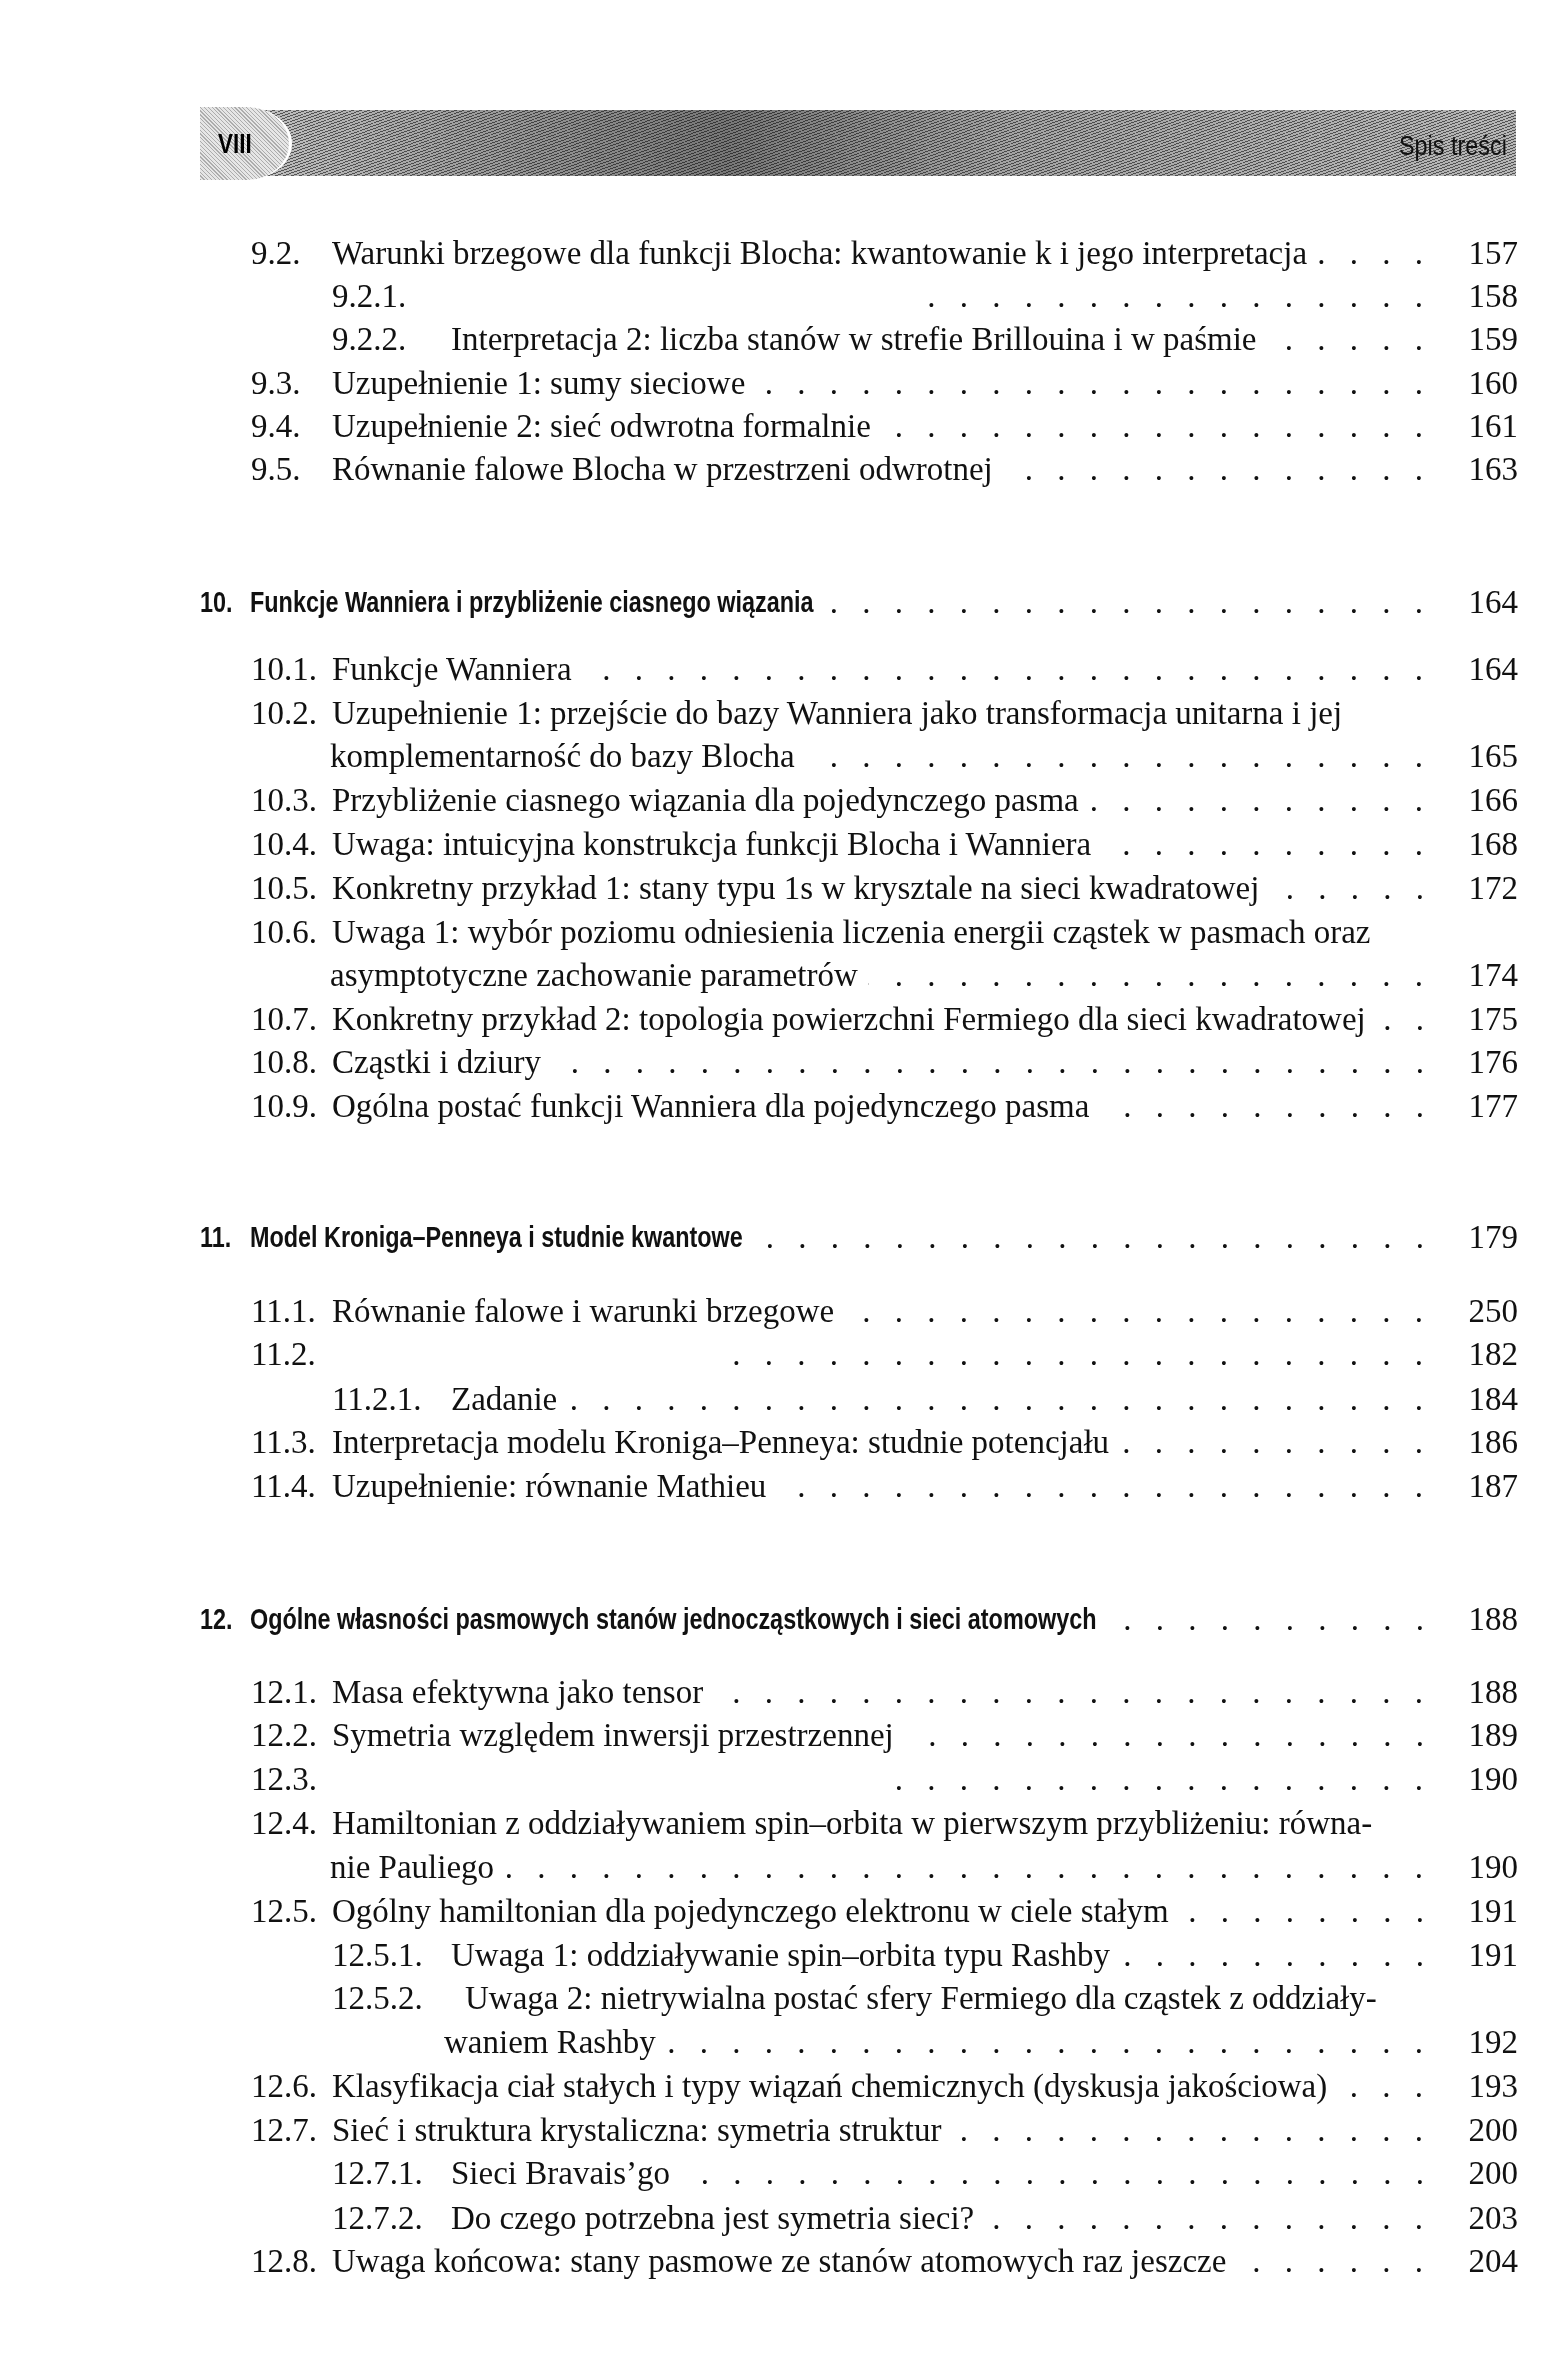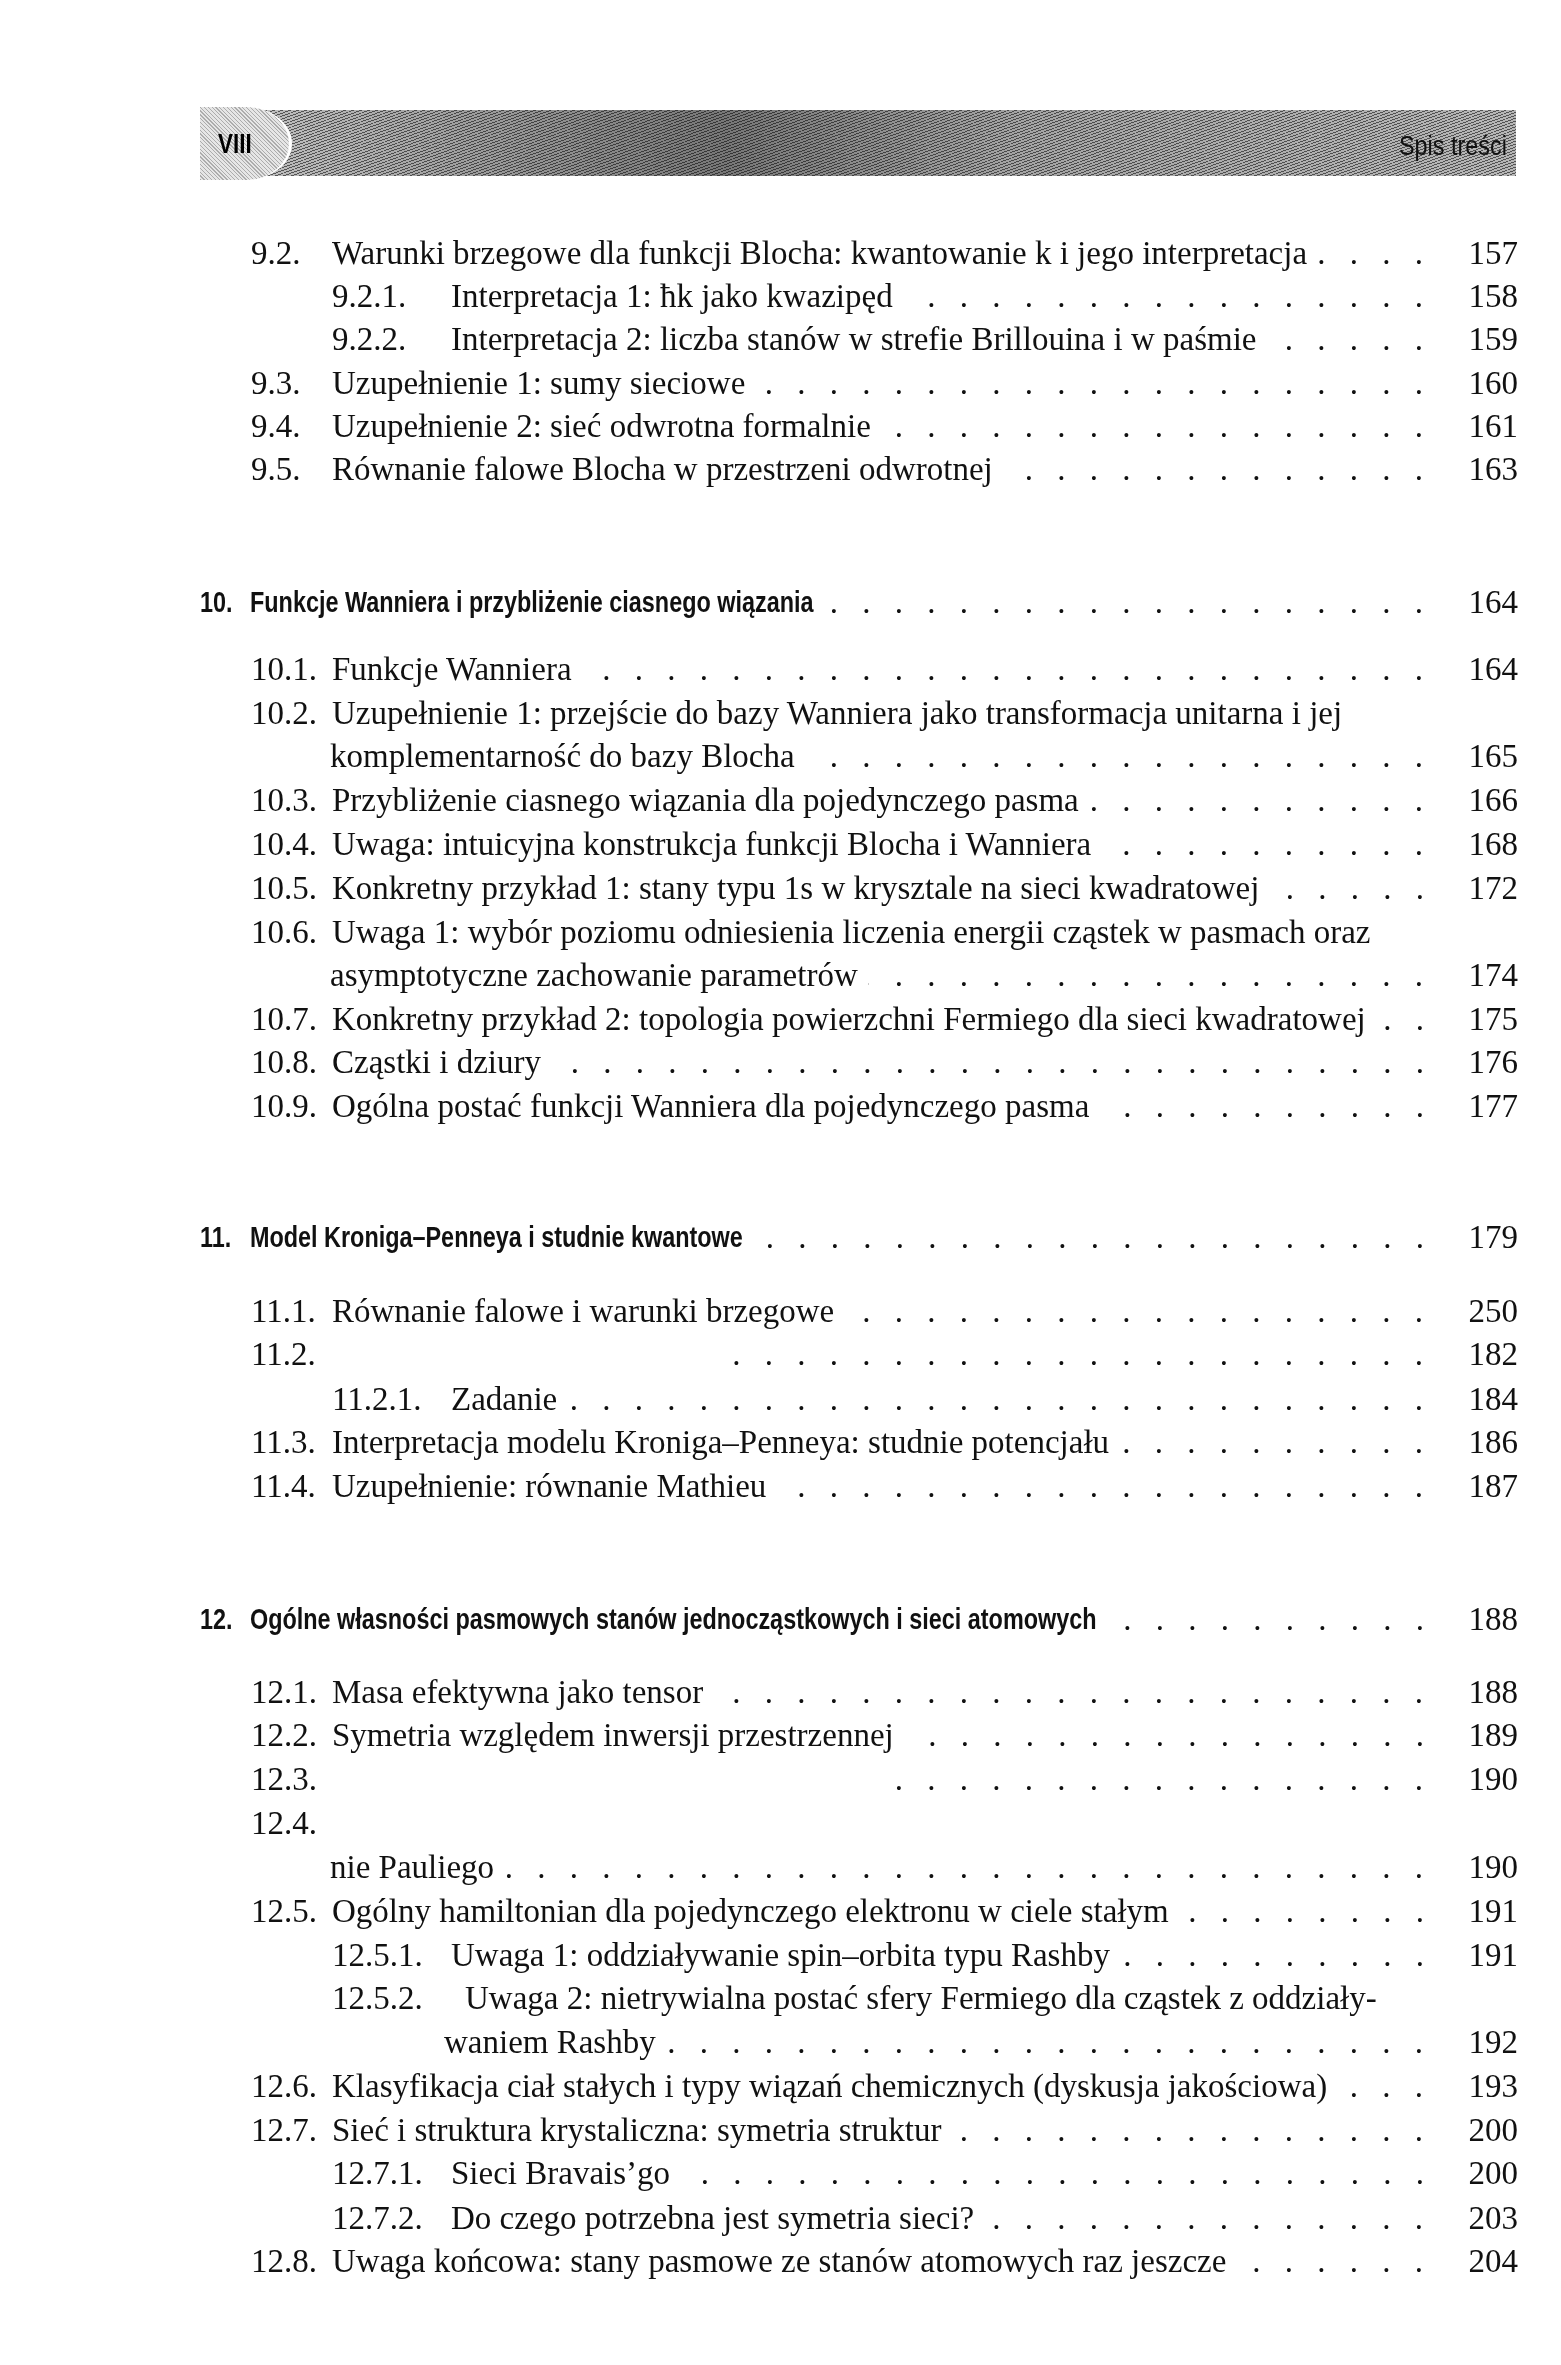--- a/index.html
+++ b/index.html
@@ -55,21 +55,20 @@
 
 <div id="toc">
     <div class="row section" style="top: 211px;">
       <span class="num" style="left: 251px;">9.2.</span>
       <span class="title" style="left: 332px;">Warunki brzegowe dla funkcji Blocha: kwantowanie k i jego interpretacja</span>
       <span class="leader" style="left: 1315px; width: 116px;">. . . . . . . . . . . . . . . . . . . . . . . . . . . . . . . . . . . . . . . . . . . . . . . . . . . . . . . . . . . . . . . . . . . . . . . . . . . . . . . . </span>
       <span class="page">157</span>
     </div>
     <div class="row subsection" style="top: 254px;">
       <span class="num" style="left: 332px;">9.2.1.</span>
-      <span class="title" style="left: 451px;">Interpretacja 1: ħk jako kwazipęd</span>
       <span class="leader" style="left: 903px; width: 528px;">. . . . . . . . . . . . . . . . . . . . . . . . . . . . . . . . . . . . . . . . . . . . . . . . . . . . . . . . . . . . . . . . . . . . . . . . . . . . . . . . </span>
       <span class="page">158</span>
     </div>
     <div class="row subsection" style="top: 297px;">
       <span class="num" style="left: 332px; text-align: right;">9.2.2.</span>
       <span class="title" style="left: 451px;">Interpretacja 2: liczba stanów w strefie Brillouina i w paśmie</span>
       <span class="leader" style="left: 1265px; width: 166px;">. . . . . . . . . . . . . . . . . . . . . . . . . . . . . . . . . . . . . . . . . . . . . . . . . . . . . . . . . . . . . . . . . . . . . . . . . . . . . . . . </span>
       <span class="page">159</span>
     </div>
     <div class="row section" style="top: 341px;">
@@ -209,20 +208,21 @@
       <span class="leader" style="left: 904px; width: 528px;">. . . . . . . . . . . . . . . . . . . . . . . . . . . . . . . . . . . . . . . . . . . . . . . . . . . . . . . . . . . . . . . . . . . . . . . . . . . . . . . . </span>
       <span class="page">189</span>
     </div>
     <div class="row section" style="top: 1737px;">
       <span class="num" style="left: 251px;">12.3.</span>
       <span class="leader" style="left: 888px; width: 543px;">. . . . . . . . . . . . . . . . . . . . . . . . . . . . . . . . . . . . . . . . . . . . . . . . . . . . . . . . . . . . . . . . . . . . . . . . . . . . . . . . </span>
       <span class="page">190</span>
     </div>
     <div class="row section" style="top: 1781px;">
       <span class="num" style="left: 251px;">12.4.</span>
+      <span class="title" style="left: 332px;">Hamiltonian z oddziaływaniem spin–orbita w pierwszym przybliżeniu: równa-</span>
     </div>
     <div class="row section" style="top: 1825px;">
       <span class="title" style="left: 330px;">nie Pauliego</span>
       <span class="leader" style="left: 506px; width: 925px;">. . . . . . . . . . . . . . . . . . . . . . . . . . . . . . . . . . . . . . . . . . . . . . . . . . . . . . . . . . . . . . . . . . . . . . . . . . . . . . . . </span>
       <span class="page">190</span>
     </div>
     <div class="row section" style="top: 1869px;">
       <span class="num" style="left: 251px;">12.5.</span>
       <span class="title" style="left: 332px;">Ogólny hamiltonian dla pojedynczego elektronu w ciele stałym</span>
       <span class="leader" style="left: 1178px; width: 254px;">. . . . . . . . . . . . . . . . . . . . . . . . . . . . . . . . . . . . . . . . . . . . . . . . . . . . . . . . . . . . . . . . . . . . . . . . . . . . . . . . </span>

